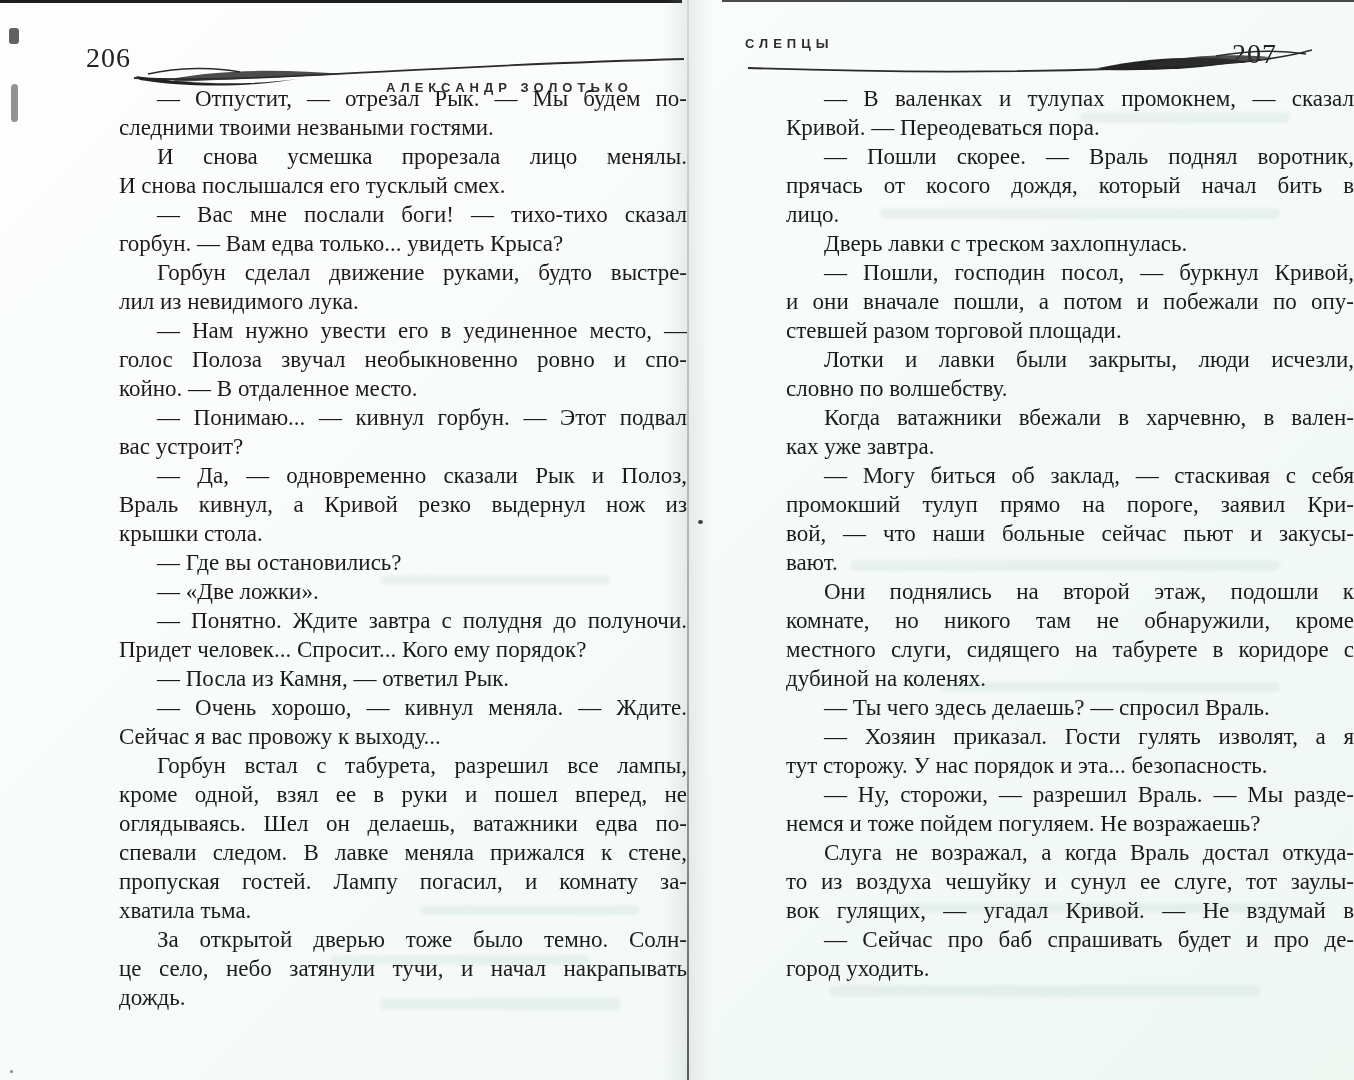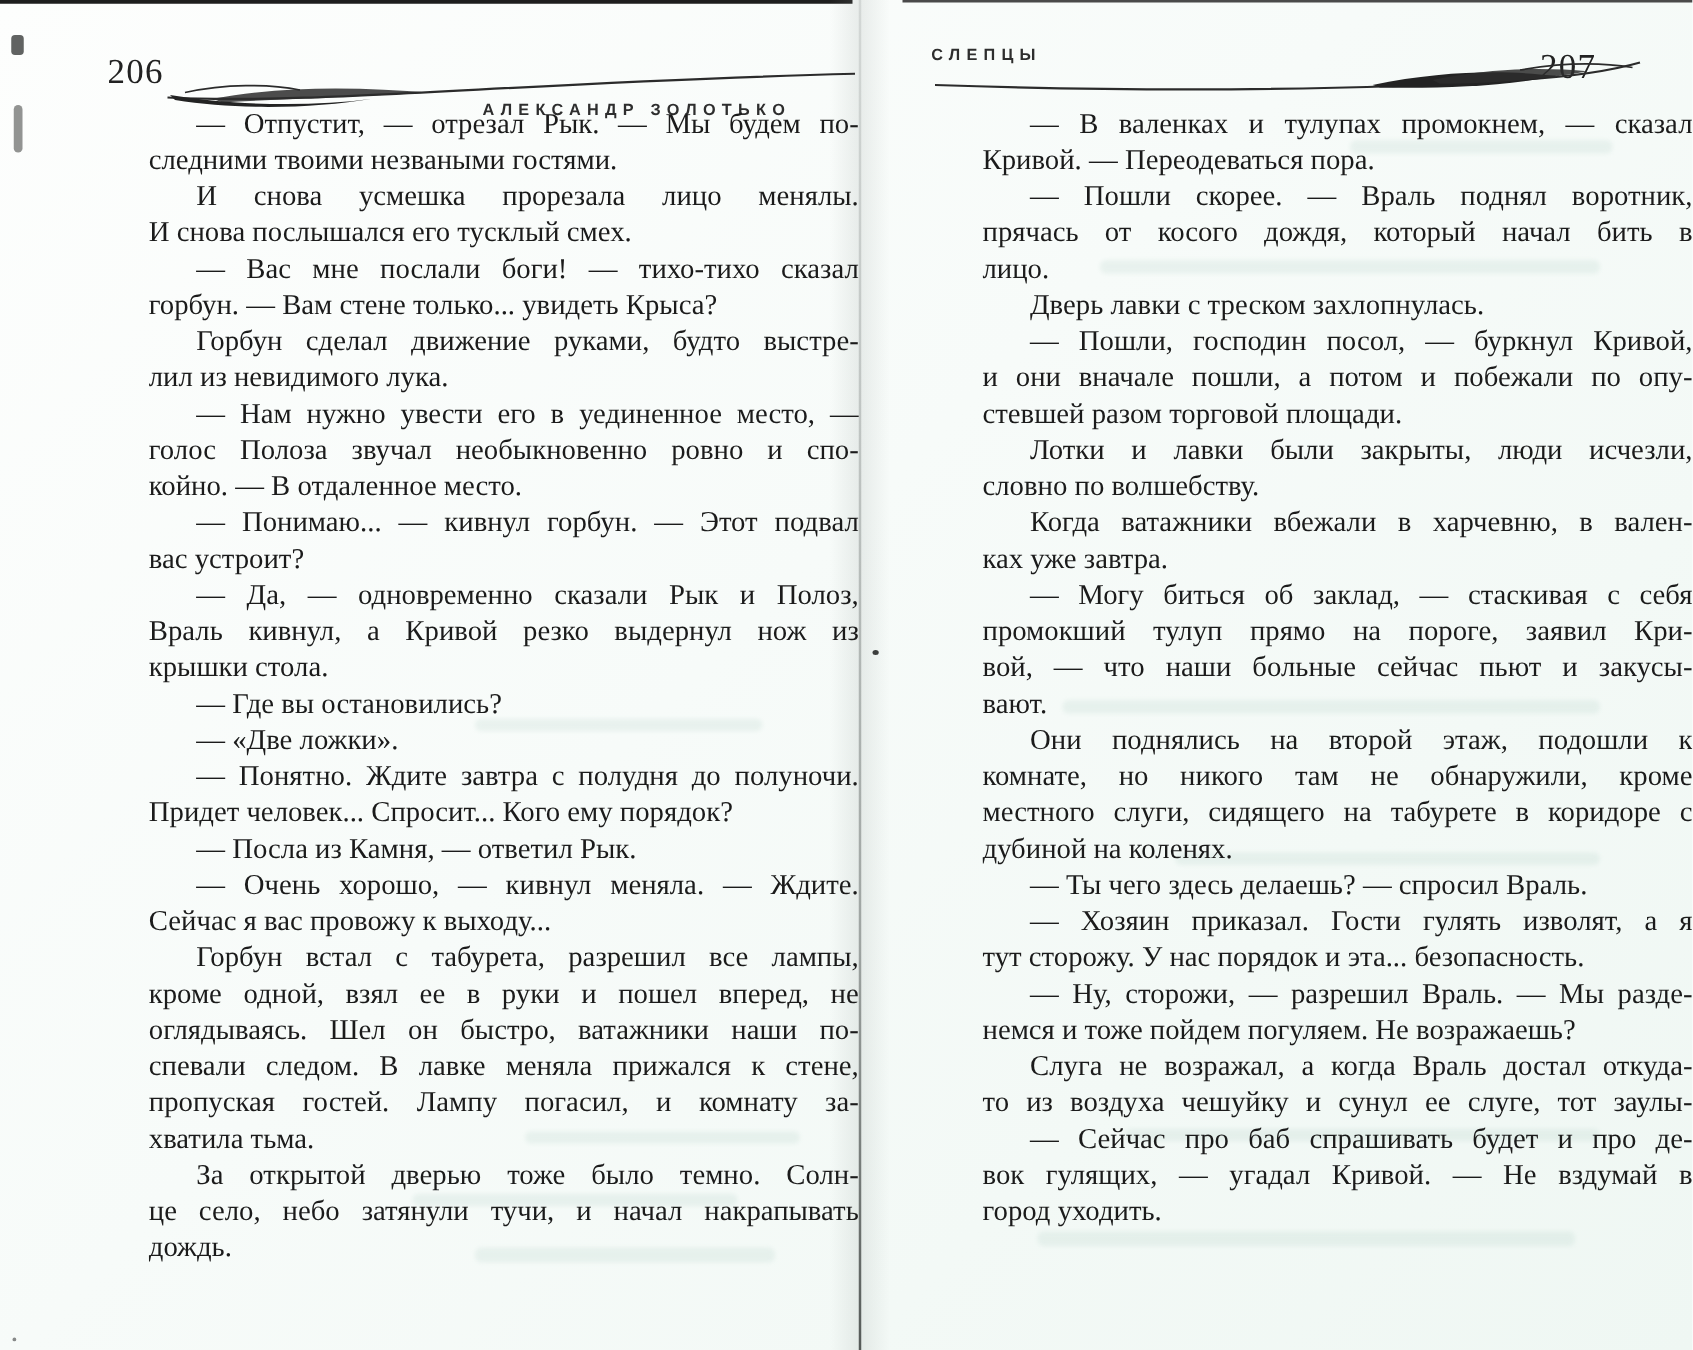--- a/index.html
+++ b/index.html
@@ -131,41 +131,41 @@
     <path d="M400,20 C448,10 490,10 524,13 C488,20 444,23 406,23 Z" fill="#2d2d2d" opacity="0.85"></path>
     <path d="M470,12 C505,6 535,6 560,10" fill="none" stroke="#2b2b2b" stroke-width="1.4"></path>
   </svg>
 
   <div class="text-block left-text">
       <div class="line indent just">— Отпустит, — отрезал Рык. — Мы будем по-</div>
       <div class="line">следними твоими незваными гостями.</div>
       <div class="line indent just">И снова усмешка прорезала лицо менялы.</div>
       <div class="line">И снова послышался его тусклый смех.</div>
       <div class="line indent just">— Вас мне послали боги! — тихо-тихо сказал</div>
-      <div class="line">горбун. — Вам стене только... увидеть Крыса?</div>
+      <div class="line">горбун. — Вам едва только... увидеть Крыса?</div>
       <div class="line indent just">Горбун сделал движение руками, будто выстре-</div>
       <div class="line">лил из невидимого лука.</div>
       <div class="line indent just">— Нам нужно увести его в уединенное место, —</div>
       <div class="line just">голос Полоза звучал необыкновенно ровно и спо-</div>
       <div class="line">койно. — В отдаленное место.</div>
       <div class="line indent just">— Понимаю... — кивнул горбун. — Этот подвал</div>
       <div class="line">вас устроит?</div>
       <div class="line indent just">— Да, — одновременно сказали Рык и Полоз,</div>
       <div class="line just">Враль кивнул, а Кривой резко выдернул нож из</div>
       <div class="line">крышки стола.</div>
       <div class="line indent">— Где вы остановились?</div>
       <div class="line indent">— «Две ложки».</div>
       <div class="line indent just">— Понятно. Ждите завтра с полудня до полуночи.</div>
       <div class="line">Придет человек... Спросит... Кого ему порядок?</div>
       <div class="line indent">— Посла из Камня, — ответил Рык.</div>
       <div class="line indent just">— Очень хорошо, — кивнул меняла. — Ждите.</div>
       <div class="line">Сейчас я вас провожу к выходу...</div>
       <div class="line indent just">Горбун встал с табурета, разрешил все лампы,</div>
       <div class="line just">кроме одной, взял ее в руки и пошел вперед, не</div>
-      <div class="line just">оглядываясь. Шел он быстро, ватажники наши по-</div>
+      <div class="line just">оглядываясь. Шел он делаешь, ватажники едва по-</div>
       <div class="line just">спевали следом. В лавке меняла прижался к стене,</div>
       <div class="line just">пропуская гостей. Лампу погасил, и комнату за-</div>
       <div class="line">хватила тьма.</div>
       <div class="line indent just">За открытой дверью тоже было темно. Солн-</div>
       <div class="line just">це село, небо затянули тучи, и начал накрапывать</div>
       <div class="line">дождь.</div>
     </div>
   <div class="text-block right-text">
       <div class="line indent just">— В валенках и тулупах промокнем, — сказал</div>
       <div class="line">Кривой. — Переодеваться пора.</div>
@@ -188,18 +188,18 @@
       <div class="line just">комнате, но никого там не обнаружили, кроме</div>
       <div class="line just">местного слуги, сидящего на табурете в коридоре с</div>
       <div class="line">дубиной на коленях.</div>
       <div class="line indent">— Ты чего здесь делаешь? — спросил Враль.</div>
       <div class="line indent just">— Хозяин приказал. Гости гулять изволят, а я</div>
       <div class="line">тут сторожу. У нас порядок и эта... безопасность.</div>
       <div class="line indent just">— Ну, сторожи, — разрешил Враль. — Мы разде-</div>
       <div class="line">немся и тоже пойдем погуляем. Не возражаешь?</div>
       <div class="line indent just">Слуга не возражал, а когда Враль достал откуда-</div>
       <div class="line just">то из воздуха чешуйку и сунул ее слуге, тот заулы-</div>
+      <div class="line just">вок гулящих, — угадал Кривой. — Не вздумай в</div>
       <div class="line indent just">— Сейчас про баб спрашивать будет и про де-</div>
-      <div class="line just">вок гулящих, — угадал Кривой. — Не вздумай в</div>
       <div class="line">город уходить.</div>
     </div>
 
 </div>
 
 </body></html>

